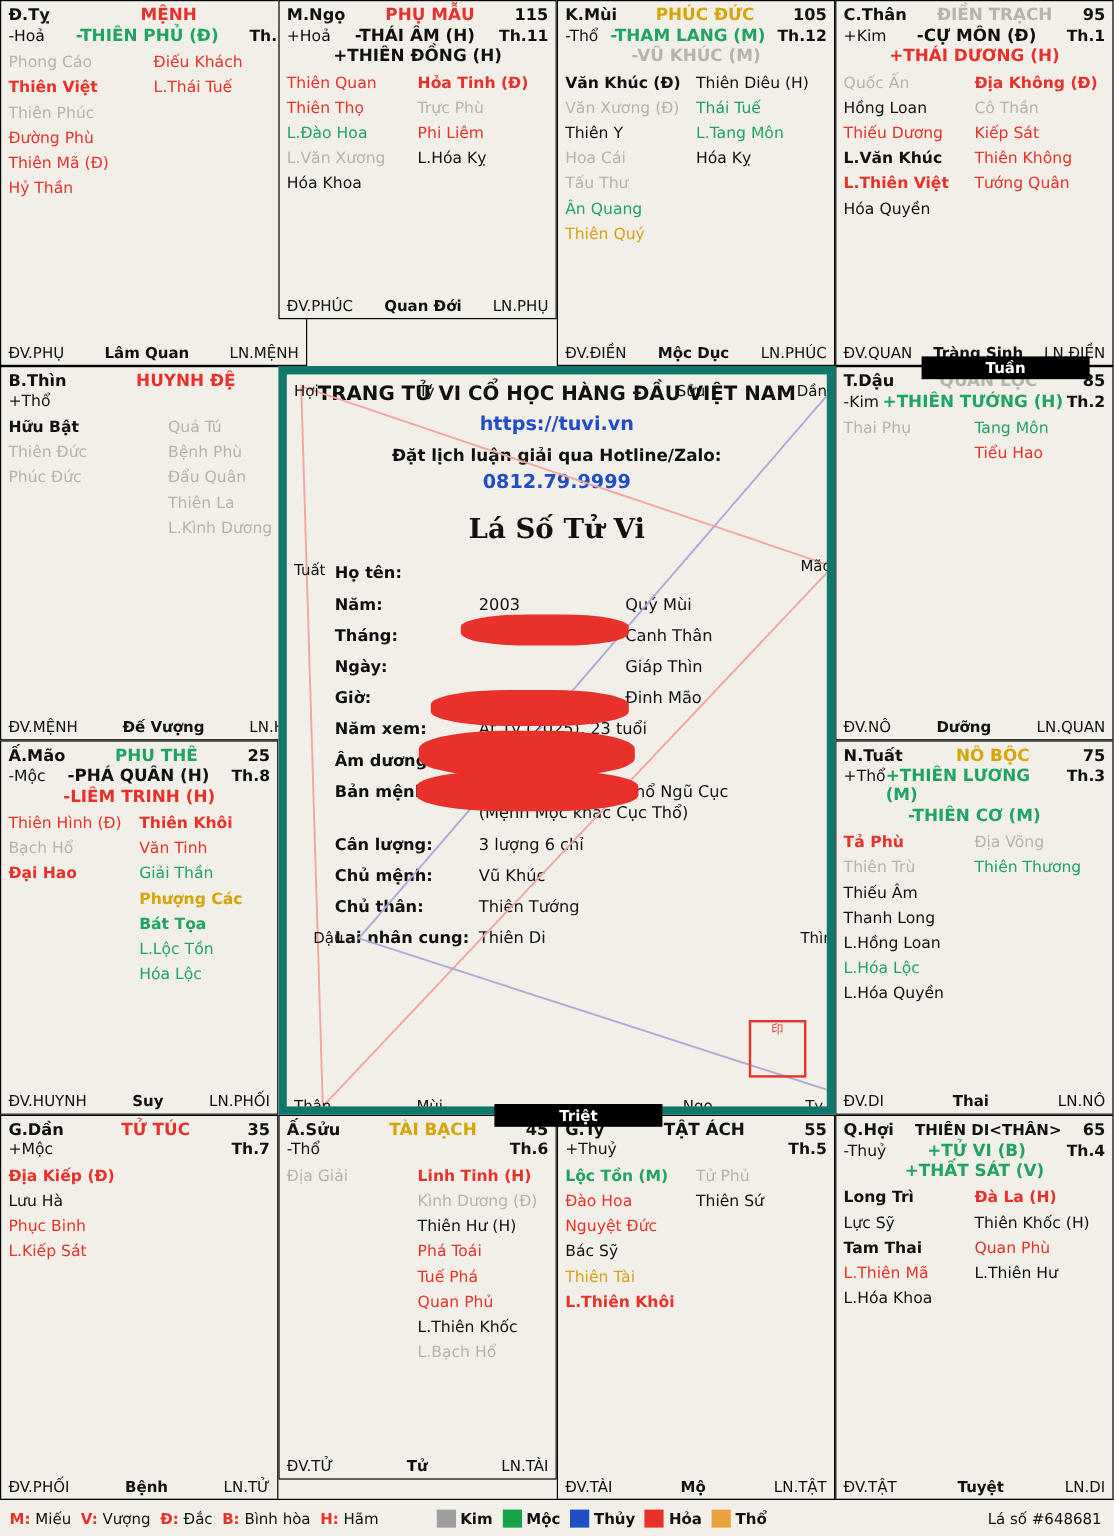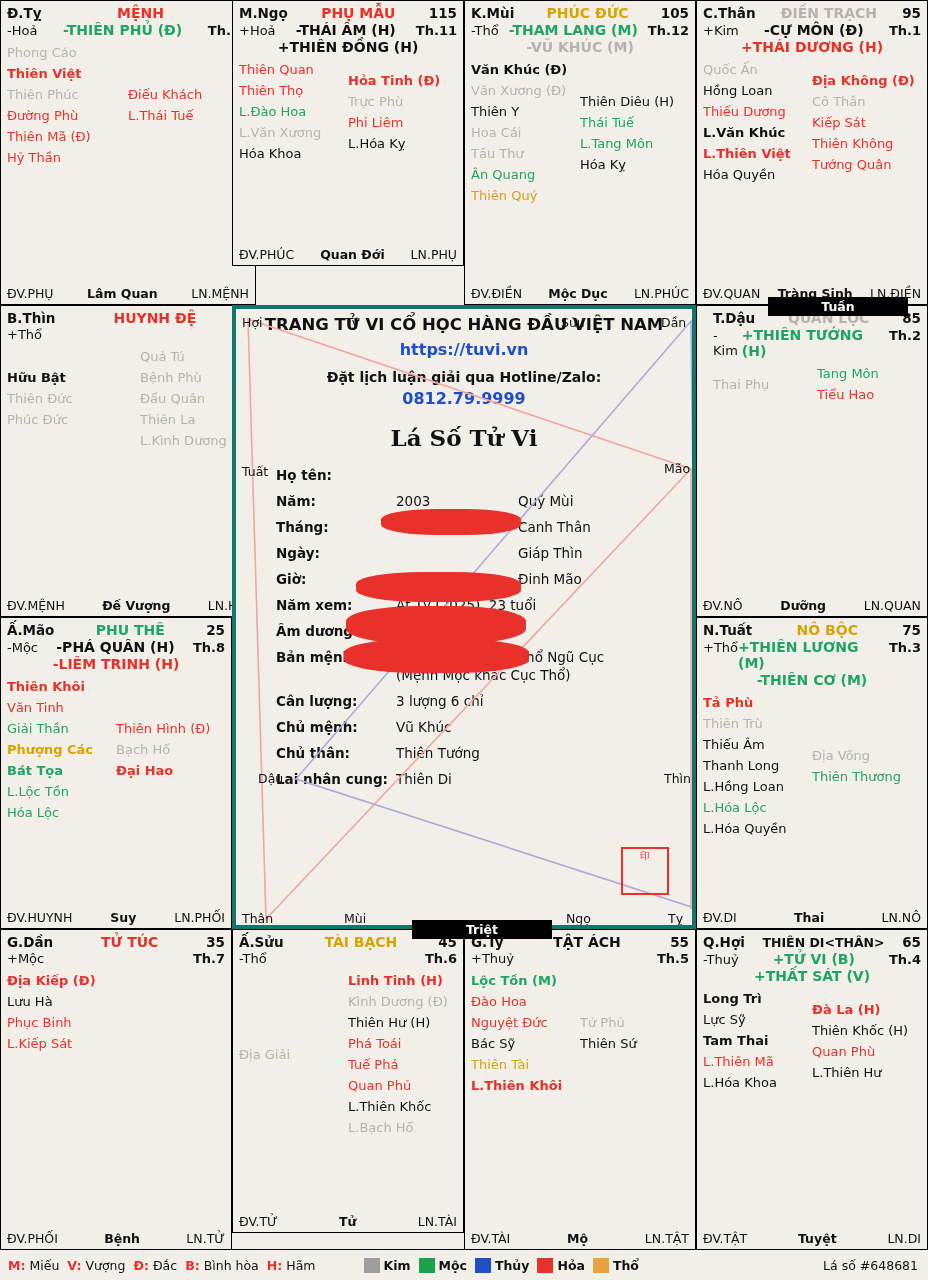--- a/index.html
+++ b/index.html
@@ -27,42 +27,42 @@
   .hdr{display:flex;align-items:baseline;justify-content:space-between;}
   .hdr .left{font-weight:bold;font-size:13.5px;}
   .hdr .mid{font-weight:bold;font-size:14px;}
   .hdr .right{font-weight:bold;font-size:13.5px;}
   .row2{display:flex;align-items:baseline;justify-content:space-between;margin-top:1px;}
   .row2 .l{font-size:13px;}
   .row2 .c{font-weight:bold;font-size:14px;}
   .row2 .r{font-weight:bold;font-size:13px;}
   .centerline{text-align:center;font-weight:bold;font-size:14px;margin-top:1px;}
   .stars{display:flex;margin-top:4px;}
-  .col{flex:1;display:flex;flex-direction:column;justify-content:center;}
+  .col{flex:1;display:flex;flex-direction:column;}
   .col div{line-height:1.62;white-space:nowrap;font-size:13px;}
   .footer{
     position:absolute;left:0;right:0;bottom:3px;
     display:flex;justify-content:space-between;align-items:baseline;
     padding:0 6px;font-size:12.5px;
   }
   .footer .fm{font-weight:bold;}
   
   .c-red{color:#e8312a;}
   .c-green{color:#1fa463;}
   .c-grey{color:#b7b2ab;}
   .c-black{color:#111;}
   .c-olive{color:#d6a400;}
   .c-gold{color:#d4a017;}
   .b{font-weight:bold;}
 
   
   .center{
     position:absolute;
     box-sizing:border-box;
-    border:4px solid #0f766e;
+    border:7px solid #0f766e;
     background:#f2efe9;
     overflow:hidden;
   }
   .brand{
     text-align:center;font-weight:bold;font-size:16.5px;margin-top:6px;color:#111;
   }
   .site{text-align:center;font-weight:bold;font-size:16px;color:#1f4ec7;margin-top:6px;}
   .hot{text-align:center;font-weight:bold;font-size:14px;margin-top:10px;color:#111;}
   .phone{text-align:center;font-weight:bold;font-size:16px;color:#1f4ec7;margin-top:4px;}
   .bigtitle{text-align:center;font-weight:bold;font-size:23px;margin-top:16px;font-family:"DejaVu Serif","Liberation Serif",serif;}
@@ -260,21 +260,21 @@
         <div class="c-grey">L.Kình Dương</div>
       </div>
     </div>
     <div class="footer">
       <span>ĐV.MỆNH</span>
       <span class="fm">Đế Vượng</span>
       <span>LN.HUYNH</span>
     </div>
   </div>
 
-  <div class="cell" style="left:696px;top:305px;width:232px;height:312px;padding-left:16px;">
+  <div class="cell" style="left:696px;top:305px;width:232px;height:312px;">
     <div class="hdr">
       <span class="left">T.Dậu</span>
       <span class="mid c-grey">QUAN LỘC</span>
       <span class="right">85</span>
     </div>
     <div class="row2">
       <span class="l">-Kim</span>
       <span class="c c-green">+THIÊN TƯỚNG (H)</span>
       <span class="r">Th.2</span>
     </div>
@@ -300,33 +300,33 @@
       <span class="mid c-green">PHU THÊ</span>
       <span class="right">25</span>
     </div>
     <div class="row2">
       <span class="l">-Mộc</span>
       <span class="c c-black">-PHÁ QUÂN (H)</span>
       <span class="r">Th.8</span>
     </div>
     <div class="centerline c-red">-LIÊM TRINH (H)</div>
     <div class="stars">
+      <div class="col">
+        <div class="c-red">Thiên Hình (Đ)</div>
+        <div class="c-grey">Bạch Hổ</div>
+        <div class="c-red b">Đại Hao</div>
+      </div>
       <div class="col">
         <div class="c-red b">Thiên Khôi</div>
         <div class="c-red">Văn Tinh</div>
         <div class="c-green">Giải Thần</div>
         <div class="c-olive b">Phượng Các</div>
         <div class="c-green b">Bát Tọa</div>
         <div class="c-green">L.Lộc Tồn</div>
         <div class="c-green">Hóa Lộc</div>
-      </div>
-      <div class="col">
-        <div class="c-red">Thiên Hình (Đ)</div>
-        <div class="c-grey">Bạch Hổ</div>
-        <div class="c-red b">Đại Hao</div>
       </div>
     </div>
     <div class="footer">
       <span>ĐV.HUYNH</span>
       <span class="fm">Suy</span>
       <span>LN.PHỐI</span>
     </div>
   </div>
 
   <div class="cell" style="left:696px;top:617px;width:232px;height:312px;">

